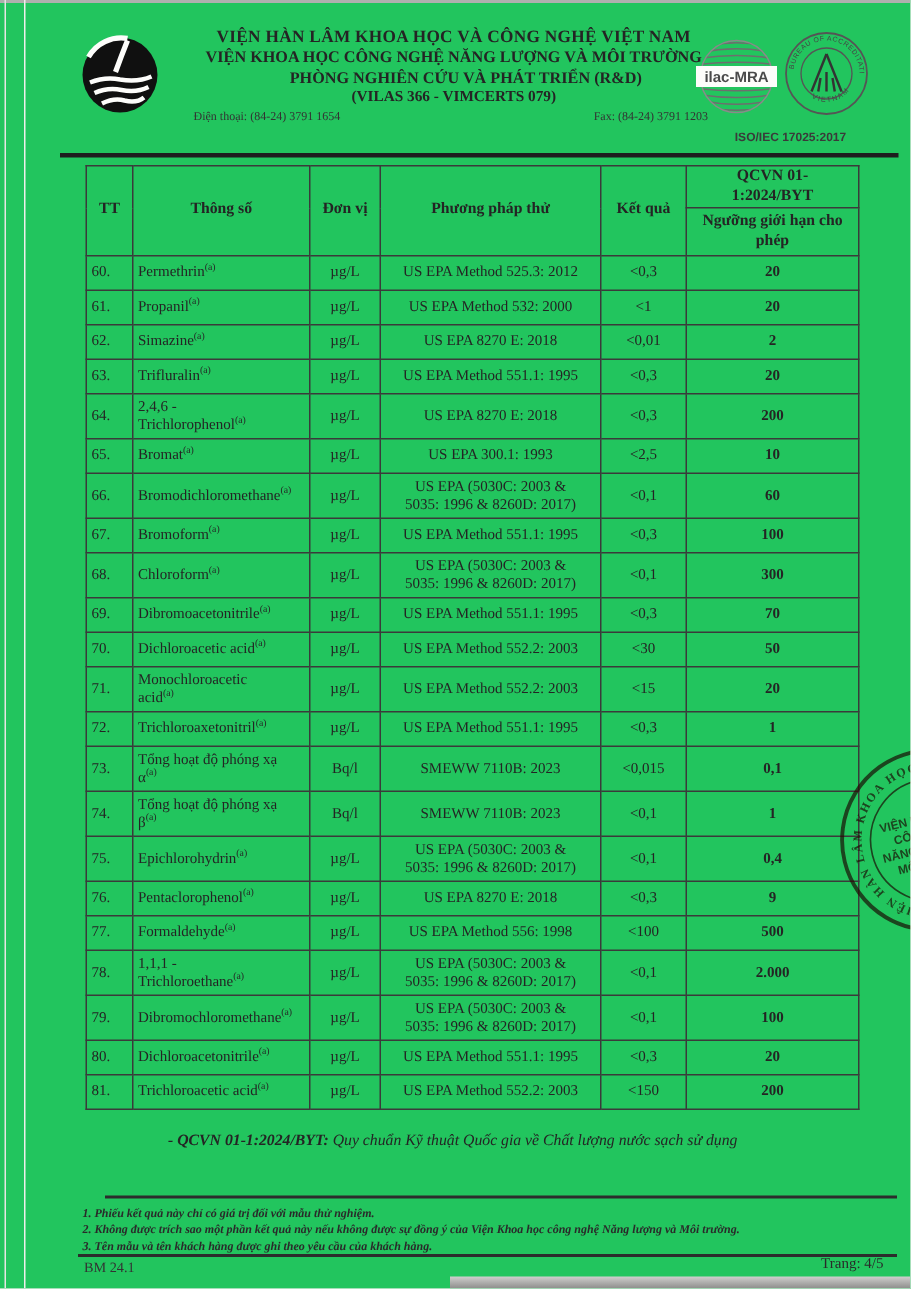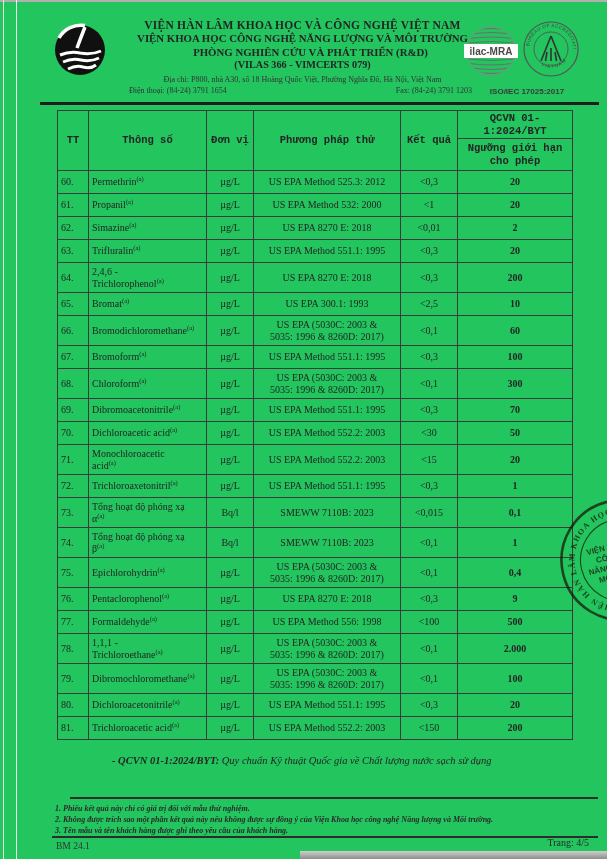--- a/index.html
+++ b/index.html
@@ -27,21 +27,21 @@
   .logo-ilac{position:absolute;left:464px;top:24px;}
   .logo-accred{position:absolute;left:521px;top:19px;}
   .iso-label{position:absolute;left:462px;top:87px;width:130px;text-align:center;
     font-size:8px;font-weight:bold;color:#3a3a3a;font-family:"Liberation Sans",sans-serif;}
   .hdr-rule{position:absolute;top:102px;left:40px;width:559px;height:3px;background:#1e1e1e;}
 
   
   .tbl-wrap{position:absolute;top:110px;left:57px;width:515px;}
   table.results{border-collapse:collapse;width:100%;table-layout:fixed;}
   .results th,.results td{border:1px solid #3a3a3a;font-size:10px;vertical-align:middle;}
-  .results th{font-size:10.5px;font-weight:bold;text-align:center;padding:1px 2px;line-height:1.2;font-family:Liberation Mono, monospace;}
+  .results th{font-size:10.5px;font-weight:bold;text-align:center;padding:1px 2px;line-height:1.2;}
   .results thead .h-top{height:24px;}
   .results thead .h-sub{height:32px;}
   .results td{padding:1px 3px;line-height:11.5px;height:20px;}
   .results tr.tall td{padding-top:3px;padding-bottom:3px;}
   .c-tt{text-align:left;padding-left:4px;}
   .c-param{text-align:left;}
   .c-param .pname{white-space:pre-line;}
   .c-param sup{font-size:6.5px;vertical-align:super;line-height:0;}
   .c-unit,.c-method,.c-result{text-align:center;}
   .c-method{white-space:pre-line;}
@@ -81,21 +81,20 @@
       <path d="M11,40 Q20,36 29,38 Q39,40 47,36" stroke="#fdfdfb" stroke-width="3" fill="none"></path>
       <path d="M16,47 Q24,43 31,45 Q39,47 44,43" stroke="#fdfdfb" stroke-width="3" fill="none"></path>
     </svg>
   </div>
 
   <div class="hdr-center">
     <div class="org1">VIỆN HÀN LÂM KHOA HỌC VÀ CÔNG NGHỆ VIỆT NAM</div>
     <div class="org2">VIỆN KHOA HỌC CÔNG NGHỆ NĂNG LƯỢNG VÀ MÔI TRƯỜNG</div>
     <div class="org3">PHÒNG NGHIÊN CỨU VÀ PHÁT TRIỂN (R&amp;D)</div>
     <div class="org4">(VILAS 366 - VIMCERTS 079)</div>
-    <div class="addr">Địa chỉ: P800, nhà A30, số 18 Hoàng Quốc Việt, Phường Nghĩa Đô, Hà Nội, Việt Nam</div>
     <div class="phonefax">
       <span>Điện thoại: (84-24) 3791 1654</span>
       <span>Fax: (84-24) 3791 1203</span>
     </div>
   </div>
 
   <div class="logo-ilac">
     <svg width="54" height="54" viewBox="0 0 54 54">
       <defs>
           <clipPath id="gclip">

